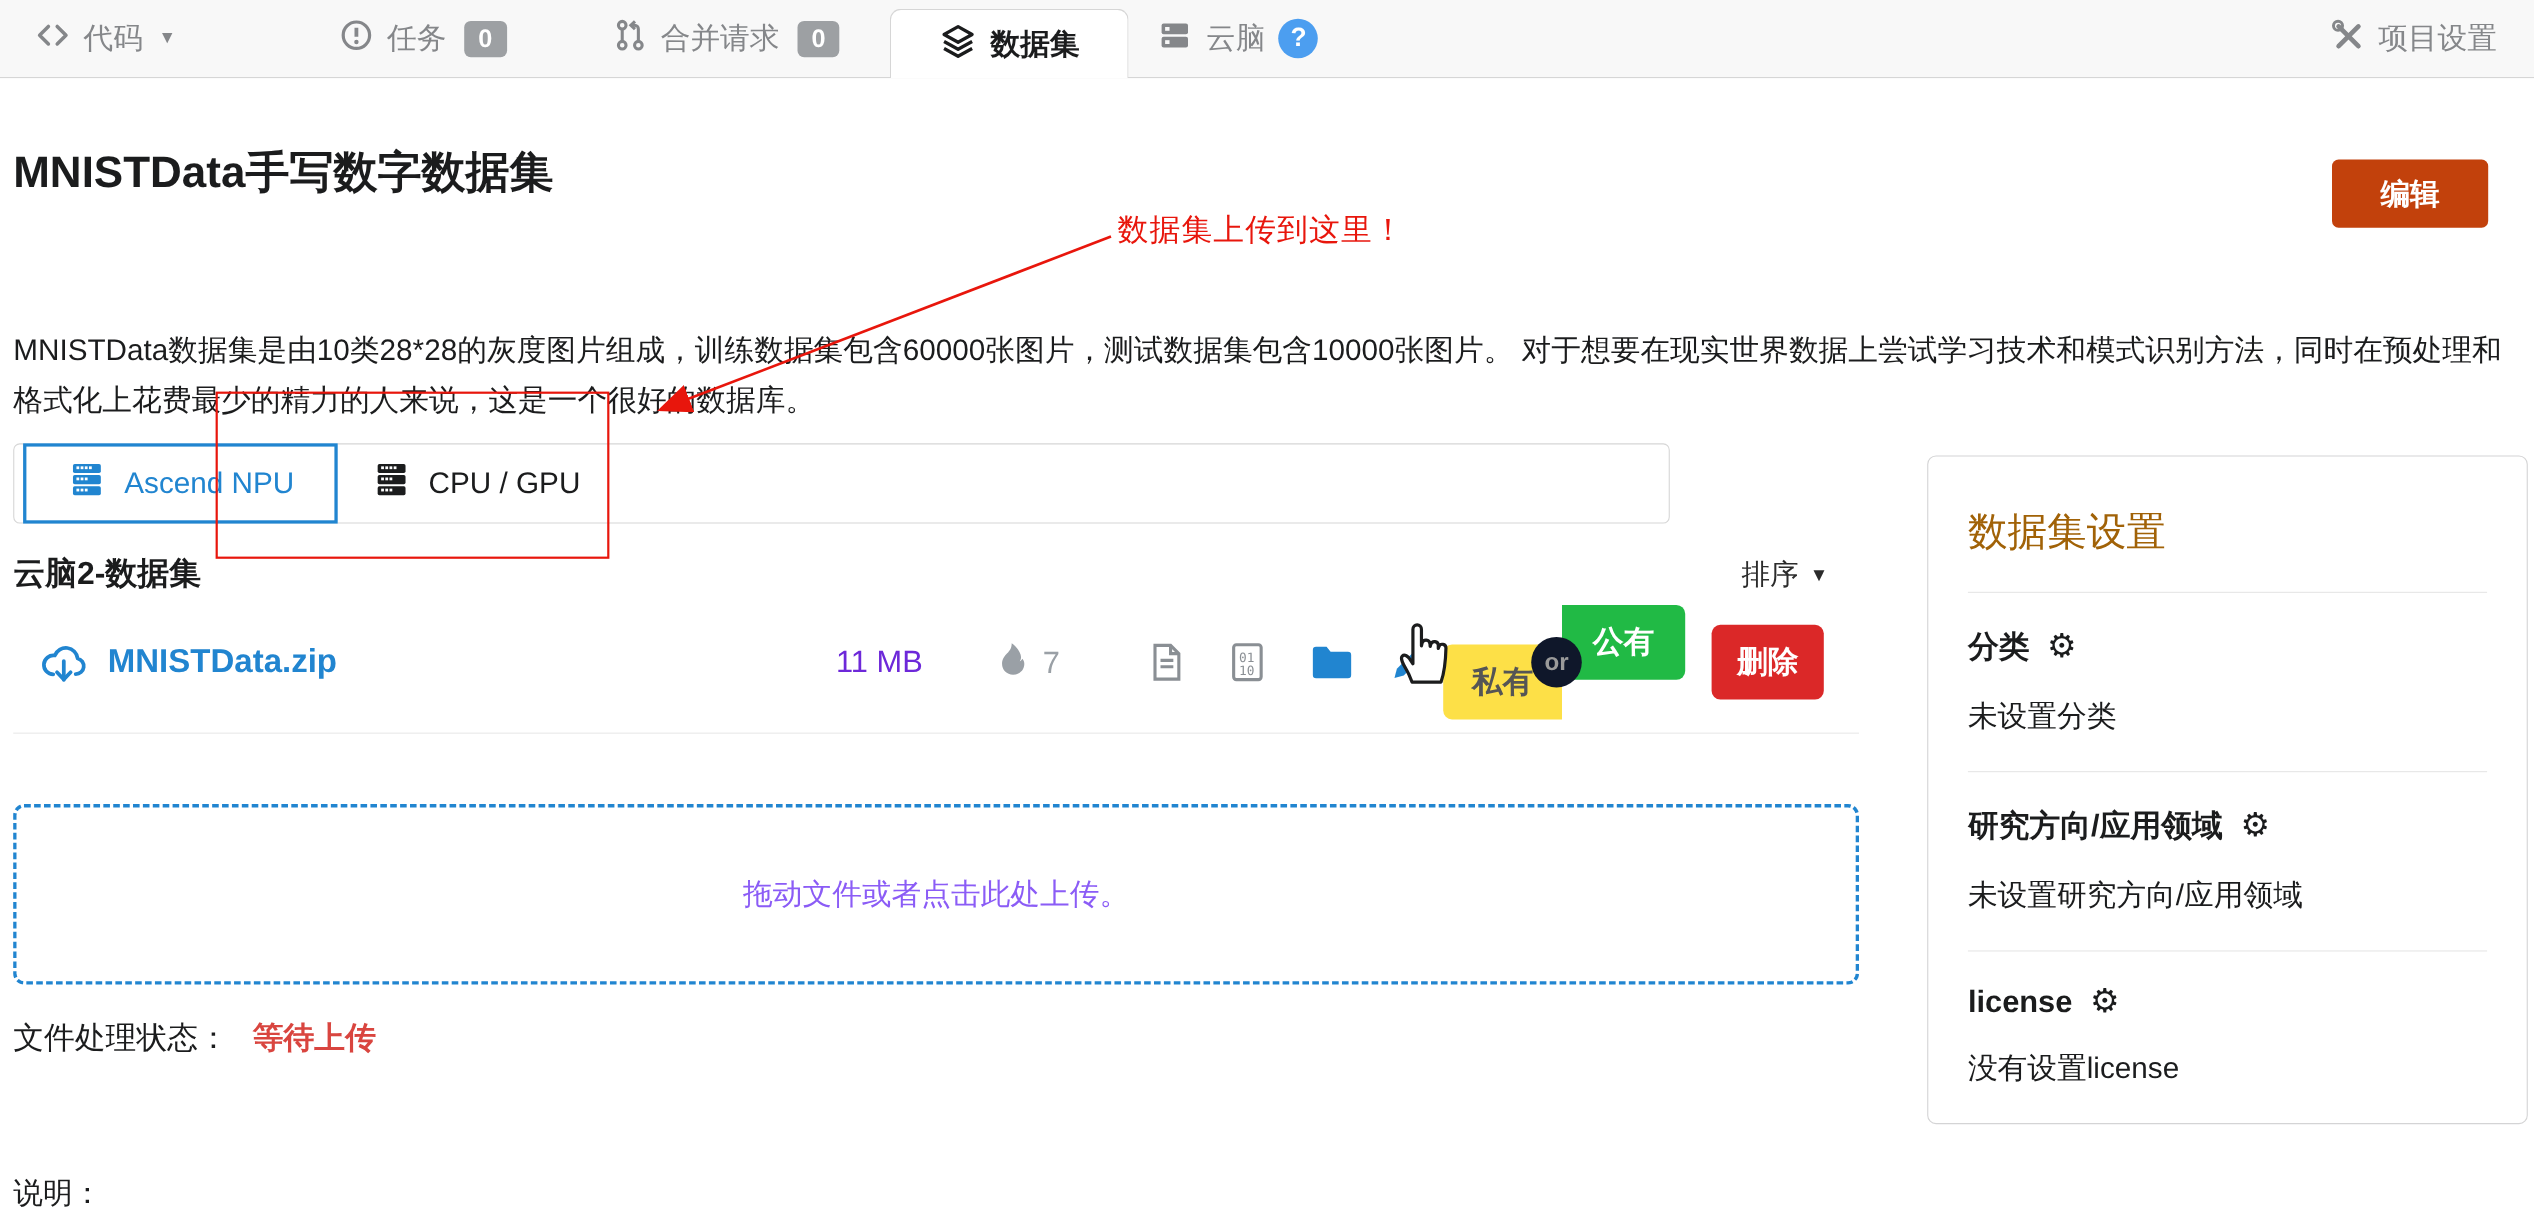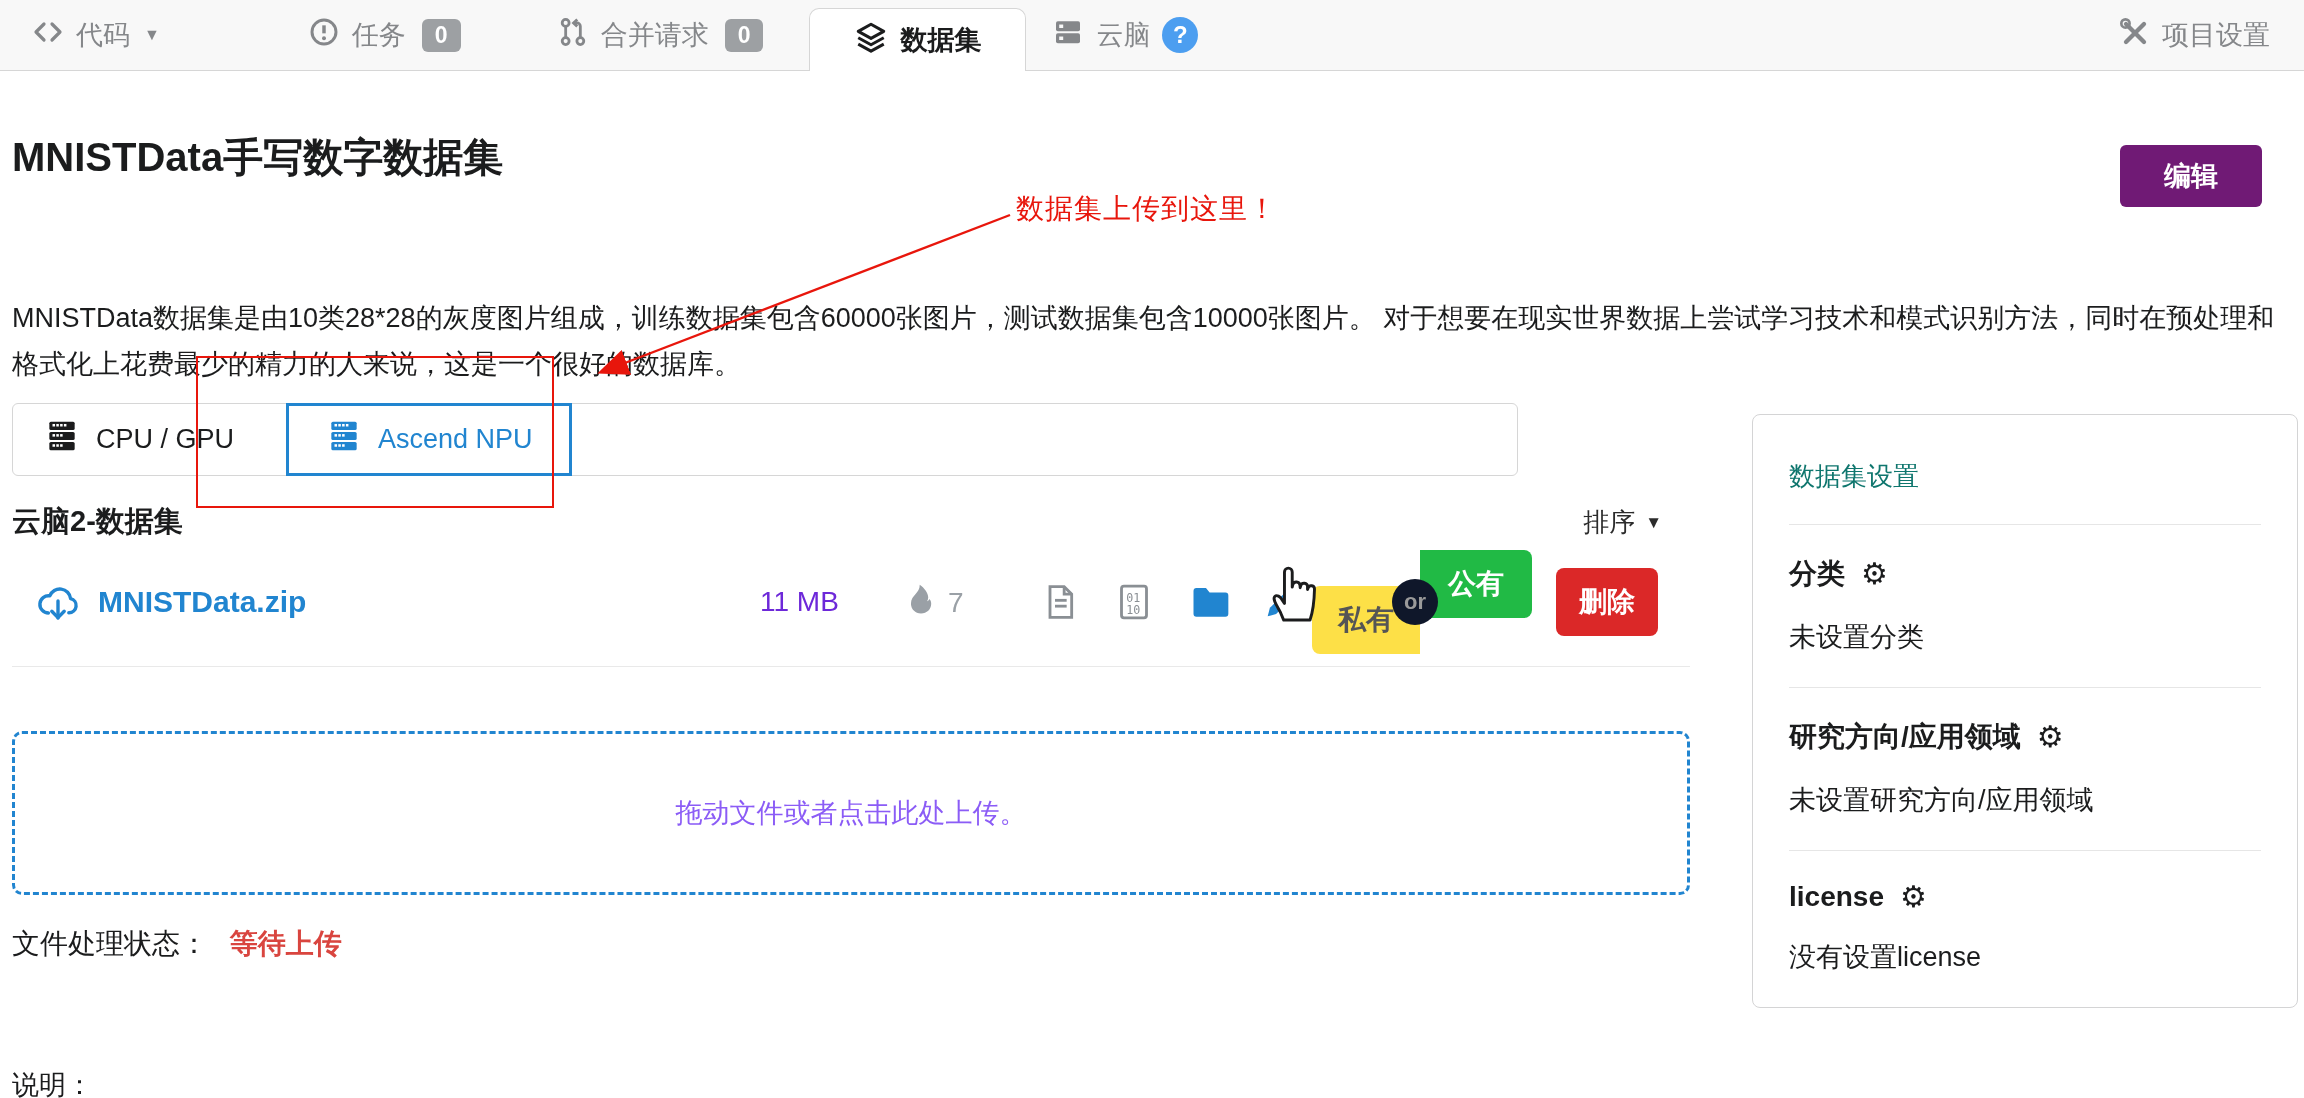--- a/index.html
+++ b/index.html
@@ -31,21 +31,21 @@
     width:36px; height:36px; border-radius:50%; background:#4c9ef0; color:#fff;
     display:flex; align-items:center; justify-content:center;
     font-size:24px; font-weight:700;
   }
   
   .page { position:absolute; top:71px; left:0; right:0; bottom:0; }
   .title-row { margin:62px 42px 0 12px; display:flex; align-items:flex-start;justify-content:center; }
   .page-title { font-size:40px; font-weight:700; color:#1b1c1d; line-height:1.2; }
   .edit-btn {
     margin-left:auto; margin-top:12px; width:142px; height:62px;
-    background:#701a75; color:#fff; font-size:27px; font-weight:700;
+    background:#c2410c; color:#fff; font-size:27px; font-weight:700;
     border:none; border-radius:6px; cursor:pointer;
   }
   .description { margin:88px 10px 0 12px; font-size:27px; line-height:46px; color:#1b1c1d; }
   
   .env-bar {
     margin:16px 0 0 12px; width:1506px; height:73px;
     border:1px solid #d6d6d6; border-radius:6px;
     display:flex; align-items:stretch; background:#fff;
   }
   .env-tab { display:flex; align-items:center; gap:15px; font-size:27px; cursor:pointer; }
@@ -86,21 +86,21 @@
     font-size:27px; color:#8b5cf6; cursor:pointer;
   }
   .status-line { margin:30px 0 0 12px; font-size:28px; }
   .status-value { color:#d9453f; font-weight:700; margin-left:14px; }
   .notes { margin:17px 0 0 12px; font-size:27px; line-height:42px; white-space:pre-wrap; }
   
   .sidebar {
     position:absolute; left:1752px; top:414px; width:546px;
     background:#fff; border:1px solid #d4d4d5; border-radius:8px;
   }
-  .sb-title { padding:44px 36px 30px; font-size:26px; color:#0f766e; }
+  .sb-title { padding:44px 36px 30px; font-size:36px; color:#a16207; }
   .sb-divider { border-top:1px solid #e6e6e6; margin:0 36px; }
   .sb-section { padding:30px 36px 32px; }
   .sb-label { font-size:28px; font-weight:700; display:flex; align-items:center; gap:16px; }
   .gear { font-size:30px; font-weight:400; cursor:pointer; line-height:1; }
   .sb-value { margin-top:26px; font-size:27px; color:#1b1c1d; }
   
   .anno-text {
     position:absolute; left:1016px; top:190px; z-index:6;
     font-family:"DejaVu Serif", serif; font-size:28px; color:#e8160c; letter-spacing:1px;
   }
@@ -188,20 +188,42 @@
 <div class="page">
 
   <div class="title-row">
     <div class="page-title">MNISTData手写数字数据集</div>
     <button class="edit-btn">编辑</button>
   </div>
 
   <div class="description">MNISTData数据集是由10类28*28的灰度图片组成，训练数据集包含60000张图片，测试数据集包含10000张图片。 对于想要在现实世界数据上尝试学习技术和模式识别方法，同时在预处理和格式化上花费最少的精力的人来说，这是一个很好的数据库。</div>
 
   <div class="env-bar">
+    <div class="env-tab env-npu">
+      <span>
+        <svg width="38" height="38" viewBox="0 0 24 24" fill="#2185d0">
+          <rect x="4" y="3" width="16" height="5.2" rx="1"></rect>
+            <rect x="4" y="9.4" width="16" height="5.2" rx="1"></rect>
+            <rect x="4" y="15.8" width="16" height="5.2" rx="1"></rect>
+          <g fill="#fff">
+              <rect x="6" y="4.4" width="1.6" height="1.6"></rect>
+              <rect x="8.4" y="4.4" width="1.6" height="1.6"></rect>
+              <rect x="10.8" y="4.4" width="1.6" height="1.6"></rect>
+              <rect x="13.2" y="4.4" width="1.6" height="1.6"></rect>
+          <rect x="6" y="10.8" width="1.6" height="1.6"></rect>
+              <rect x="8.4" y="10.8" width="1.6" height="1.6"></rect>
+              <rect x="10.8" y="10.8" width="1.6" height="1.6"></rect>
+          <rect x="6" y="17.2" width="1.6" height="1.6"></rect>
+              <rect x="8.4" y="17.2" width="1.6" height="1.6"></rect>
+              <rect x="10.8" y="17.2" width="1.6" height="1.6"></rect>
+            </g>
+        </svg>
+      </span>
+      <span>Ascend NPU</span>
+    </div>
     <div class="env-tab env-cpu">
       <span>
         <svg width="38" height="38" viewBox="0 0 24 24" fill="#1b1c1d">
           <rect x="4" y="3" width="16" height="5.2" rx="1"></rect>
             <rect x="4" y="9.4" width="16" height="5.2" rx="1"></rect>
             <rect x="4" y="15.8" width="16" height="5.2" rx="1"></rect>
           <g fill="#fff">
               <rect x="6" y="4.4" width="1.6" height="1.6"></rect>
               <rect x="8.4" y="4.4" width="1.6" height="1.6"></rect>
               <rect x="10.8" y="4.4" width="1.6" height="1.6"></rect>
@@ -210,42 +232,20 @@
               <rect x="8.4" y="10.8" width="1.6" height="1.6"></rect>
               <rect x="10.8" y="10.8" width="1.6" height="1.6"></rect>
           <rect x="6" y="17.2" width="1.6" height="1.6"></rect>
               <rect x="8.4" y="17.2" width="1.6" height="1.6"></rect>
               <rect x="10.8" y="17.2" width="1.6" height="1.6"></rect>
             </g>
         </svg>
       </span>
       <span>CPU / GPU</span>
     </div>
-    <div class="env-tab env-npu">
-      <span>
-        <svg width="38" height="38" viewBox="0 0 24 24" fill="#2185d0">
-          <rect x="4" y="3" width="16" height="5.2" rx="1"></rect>
-            <rect x="4" y="9.4" width="16" height="5.2" rx="1"></rect>
-            <rect x="4" y="15.8" width="16" height="5.2" rx="1"></rect>
-          <g fill="#fff">
-              <rect x="6" y="4.4" width="1.6" height="1.6"></rect>
-              <rect x="8.4" y="4.4" width="1.6" height="1.6"></rect>
-              <rect x="10.8" y="4.4" width="1.6" height="1.6"></rect>
-              <rect x="13.2" y="4.4" width="1.6" height="1.6"></rect>
-          <rect x="6" y="10.8" width="1.6" height="1.6"></rect>
-              <rect x="8.4" y="10.8" width="1.6" height="1.6"></rect>
-              <rect x="10.8" y="10.8" width="1.6" height="1.6"></rect>
-          <rect x="6" y="17.2" width="1.6" height="1.6"></rect>
-              <rect x="8.4" y="17.2" width="1.6" height="1.6"></rect>
-              <rect x="10.8" y="17.2" width="1.6" height="1.6"></rect>
-            </g>
-        </svg>
-      </span>
-      <span>Ascend NPU</span>
-    </div>
   </div>
 
   <div class="list-head">
     <span class="list-title">云脑2-数据集</span>
     <span class="sort">
       <span>排序</span>
       <span class="caret">▼</span>
     </span>
   </div>
 

